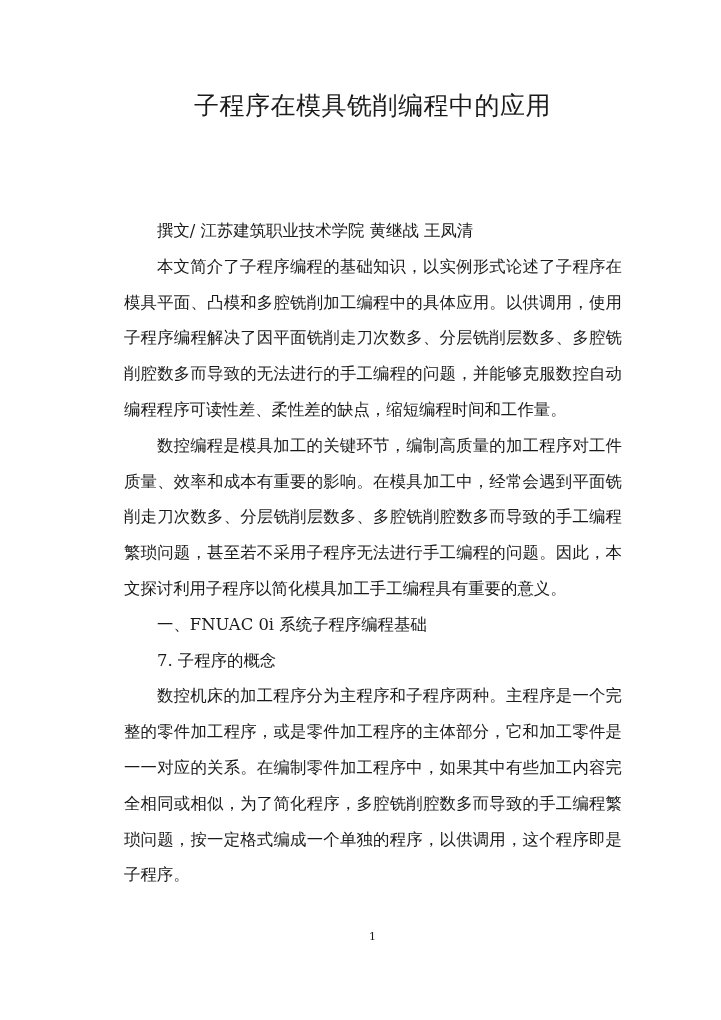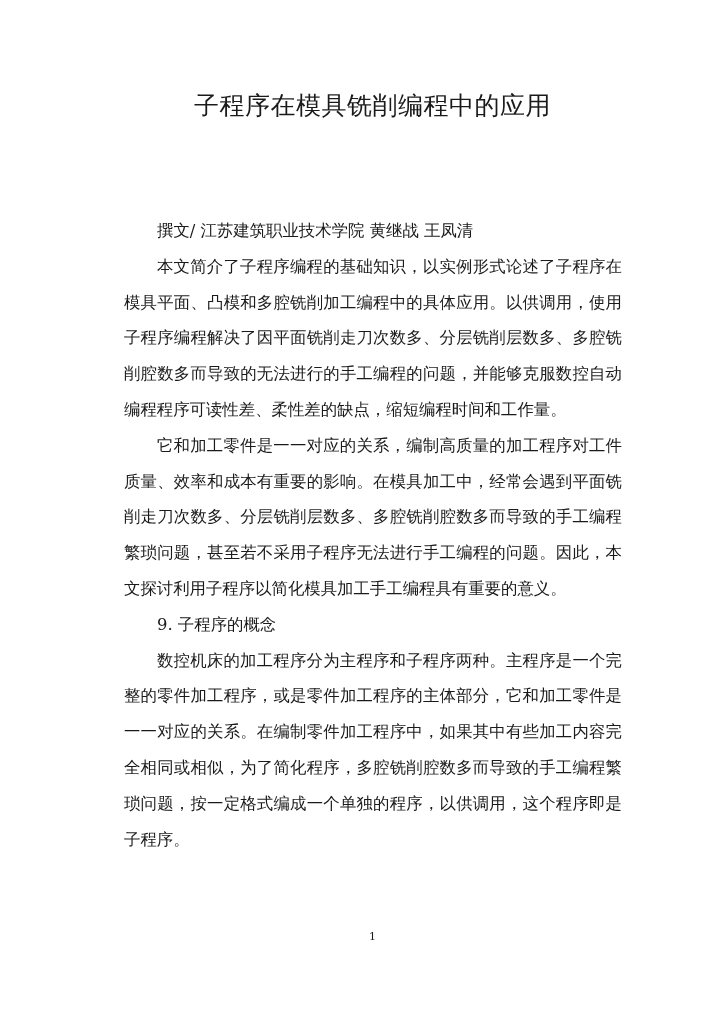--- a/index.html
+++ b/index.html
@@ -16,19 +16,20 @@
 </style>
 </head>
 <body>
 
 <div class="page">
   <div class="title">子程序在模具铣削编程中的应用</div>
 
   <div class="body">
     <p class="para indent">撰文/ 江苏建筑职业技术学院 黄继战 王凤清</p>
     <p class="para indent">本文简介了子程序编程的基础知识，以实例形式论述了子程序在模具平面、凸模和多腔铣削加工编程中的具体应用。以供调用，使用子程序编程解决了因平面铣削走刀次数多、分层铣削层数多、多腔铣削腔数多而导致的无法进行的手工编程的问题，并能够克服数控自动编程程序可读性差、柔性差的缺点，缩短编程时间和工作量。</p>
-    <p class="para indent">它和加工零件是一一对应的关系，编制高质量的加工程序对工件质量、效率和成本有重要的影响。在模具加工中，经常会遇到平面铣削走刀次数多、分层铣削层数多、多腔铣削腔数多而导致的手工编程繁琐问题，甚至若不采用子程序无法进行手工编程的问题。因此，本文探讨利用子程序以简化模具加工手工编程具有重要的意义。</p>
-    <p class="heading">9. 子程序的概念</p>
+    <p class="para indent">数控编程是模具加工的关键环节，编制高质量的加工程序对工件质量、效率和成本有重要的影响。在模具加工中，经常会遇到平面铣削走刀次数多、分层铣削层数多、多腔铣削腔数多而导致的手工编程繁琐问题，甚至若不采用子程序无法进行手工编程的问题。因此，本文探讨利用子程序以简化模具加工手工编程具有重要的意义。</p>
+    <p class="heading">一、FNUAC 0i 系统子程序编程基础</p>
+    <p class="heading">7. 子程序的概念</p>
     <p class="para indent">数控机床的加工程序分为主程序和子程序两种。主程序是一个完整的零件加工程序，或是零件加工程序的主体部分，它和加工零件是一一对应的关系。在编制零件加工程序中，如果其中有些加工内容完全相同或相似，为了简化程序，多腔铣削腔数多而导致的手工编程繁琐问题，按一定格式编成一个单独的程序，以供调用，这个程序即是子程序。</p>
   </div>
 
   <div class="pagenum">1</div>
 </div>
 
 </body></html>

